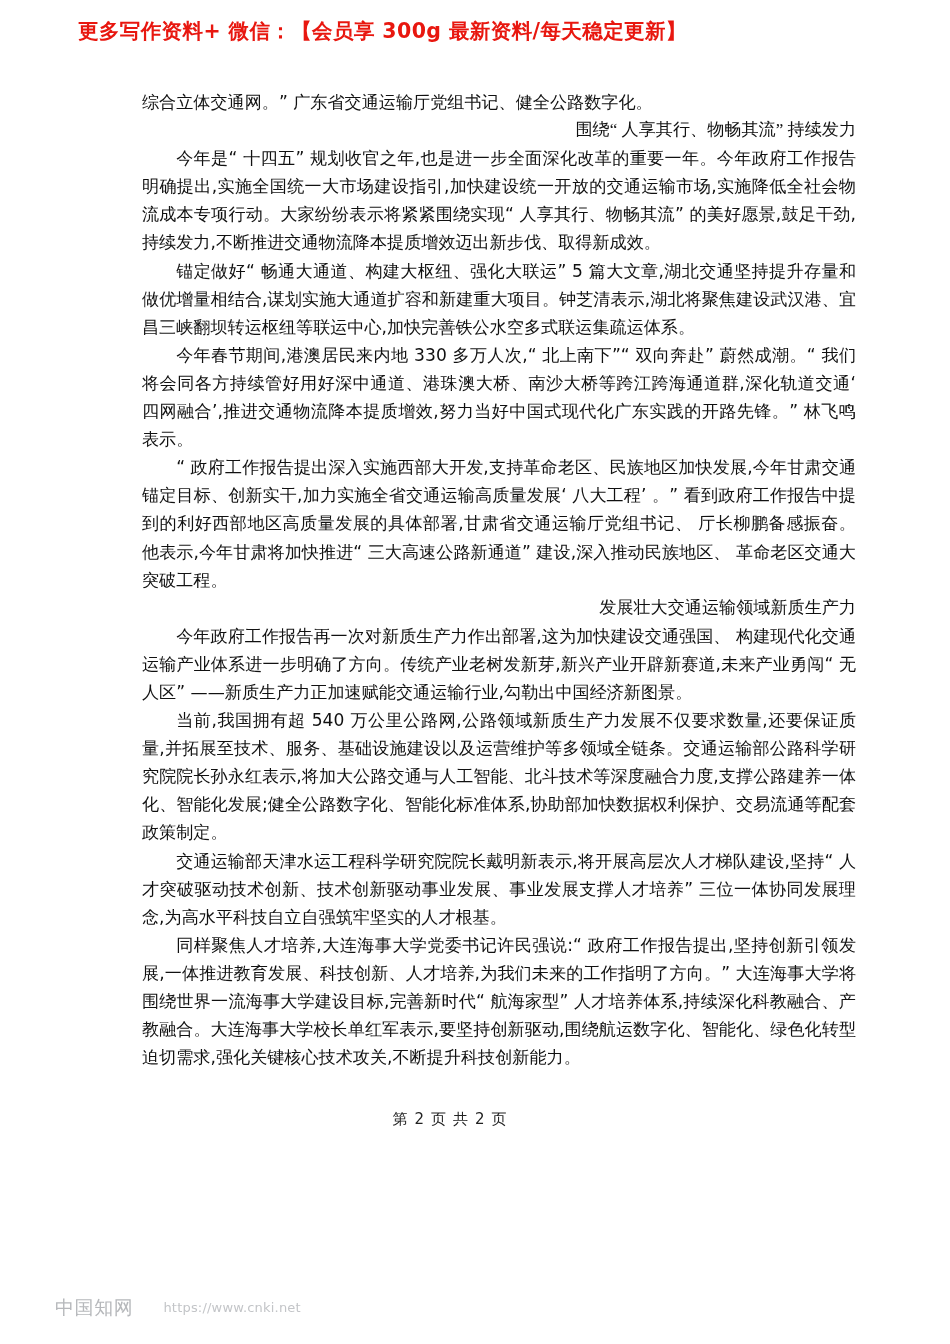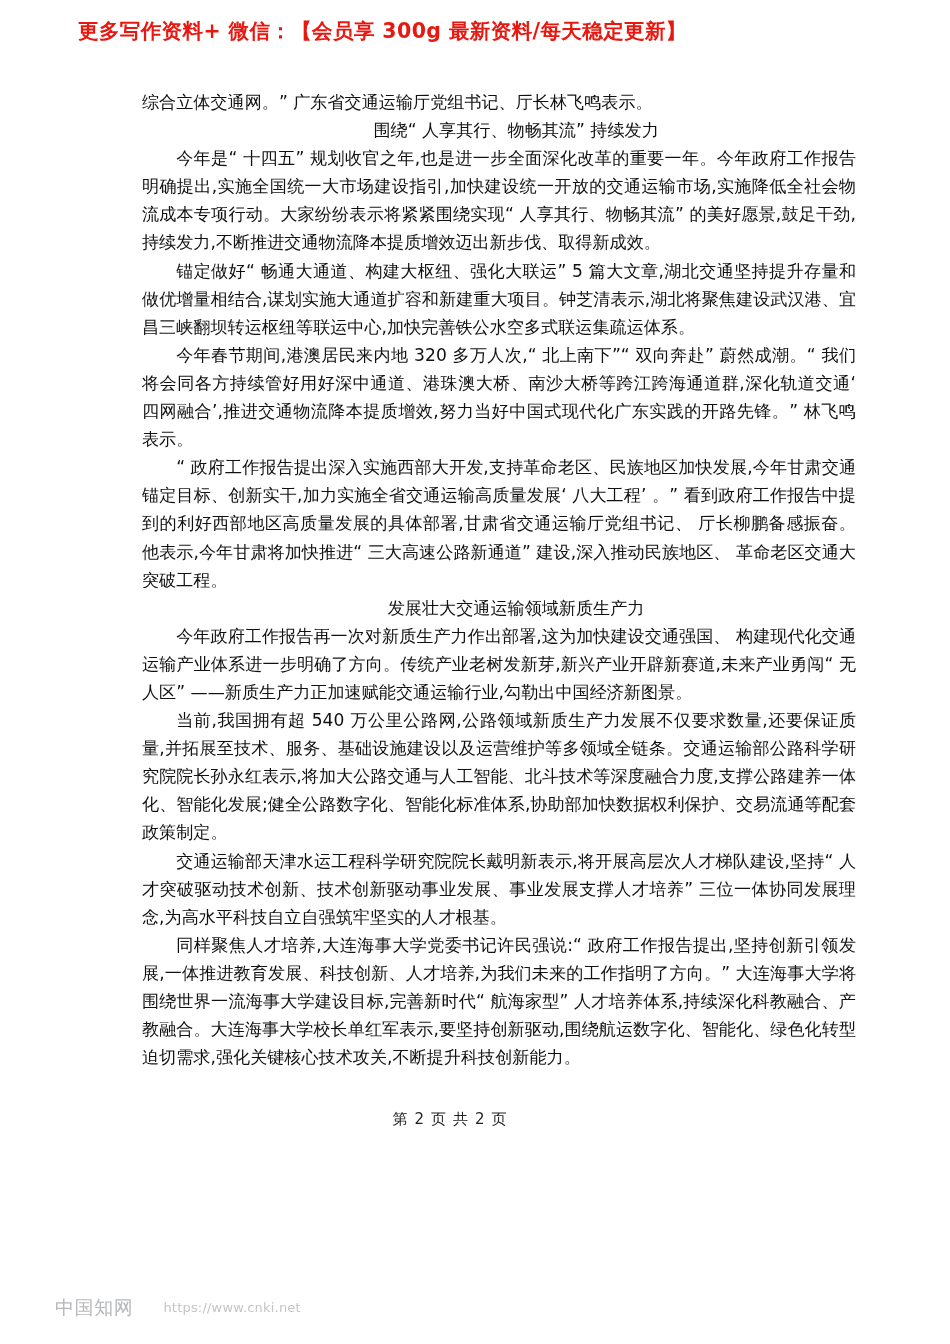--- a/index.html
+++ b/index.html
@@ -64,21 +64,22 @@
     font-weight: 500;
   }
   .para.indent {
     text-indent: 2em;
   }
   .para.cont {
     text-indent: 0;
   }
   .para.heading {
     text-indent: 2em;
-    text-align: center;
+    text-align: right;
+    font-family: Liberation Serif, serif;
   }
 
   
   .page-number {
     position: absolute;
     left: 0;
     top: 1110px;
     width: 950px;
     text-align: center;
     padding-right: 96px;
@@ -117,25 +118,25 @@
 </head>
 <body>
 
 <div class="page">
 
   <div class="promo-header">
     <span class="promo-text">更多写作资料+ 微信：【会员享 300g 最新资料/每天稳定更新】</span>
   </div>
 
   <div class="doc-body" id="doc-body">
-      <p class="para cont">综合立体交通网。” 广东省交通运输厅党组书记、厅长林飞鸣表示。</p>
+      <p class="para cont">综合立体交通网。” 广东省交通运输厅党组书记、健全公路数字化。</p>
       <p class="para heading">围绕“ 人享其行、物畅其流” 持续发力</p>
       <p class="para indent">今年是“ 十四五” 规划收官之年,也是进一步全面深化改革的重要一年。今年政府工作报告明确提出,实施全国统一大市场建设指引,加快建设统一开放的交通运输市场,实施降低全社会物流成本专项行动。大家纷纷表示将紧紧围绕实现“ 人享其行、物畅其流” 的美好愿景,鼓足干劲,持续发力,不断推进交通物流降本提质增效迈出新步伐、取得新成效。</p>
       <p class="para indent">锚定做好“ 畅通大通道、构建大枢纽、强化大联运” 5 篇大文章,湖北交通坚持提升存量和做优增量相结合,谋划实施大通道扩容和新建重大项目。钟芝清表示,湖北将聚焦建设武汉港、宜昌三峡翻坝转运枢纽等联运中心,加快完善铁公水空多式联运集疏运体系。</p>
-      <p class="para indent">今年春节期间,港澳居民来内地 320 多万人次,“ 北上南下”“ 双向奔赴” 蔚然成潮。“ 我们将会同各方持续管好用好深中通道、港珠澳大桥、南沙大桥等跨江跨海通道群,深化轨道交通‘ 四网融合’,推进交通物流降本提质增效,努力当好中国式现代化广东实践的开路先锋。” 林飞鸣表示。</p>
+      <p class="para indent">今年春节期间,港澳居民来内地 330 多万人次,“ 北上南下”“ 双向奔赴” 蔚然成潮。“ 我们将会同各方持续管好用好深中通道、港珠澳大桥、南沙大桥等跨江跨海通道群,深化轨道交通‘ 四网融合’,推进交通物流降本提质增效,努力当好中国式现代化广东实践的开路先锋。” 林飞鸣表示。</p>
       <p class="para indent">“ 政府工作报告提出深入实施西部大开发,支持革命老区、民族地区加快发展,今年甘肃交通锚定目标、创新实干,加力实施全省交通运输高质量发展‘ 八大工程’ 。” 看到政府工作报告中提到的利好西部地区高质量发展的具体部署,甘肃省交通运输厅党组书记、 厅长柳鹏备感振奋。 他表示,今年甘肃将加快推进“ 三大高速公路新通道” 建设,深入推动民族地区、 革命老区交通大突破工程。</p>
       <p class="para heading">发展壮大交通运输领域新质生产力</p>
       <p class="para indent">今年政府工作报告再一次对新质生产力作出部署,这为加快建设交通强国、 构建现代化交通运输产业体系进一步明确了方向。传统产业老树发新芽,新兴产业开辟新赛道,未来产业勇闯“ 无人区” ——新质生产力正加速赋能交通运输行业,勾勒出中国经济新图景。</p>
       <p class="para indent">当前,我国拥有超 540 万公里公路网,公路领域新质生产力发展不仅要求数量,还要保证质量,并拓展至技术、服务、基础设施建设以及运营维护等多领域全链条。交通运输部公路科学研究院院长孙永红表示,将加大公路交通与人工智能、北斗技术等深度融合力度,支撑公路建养一体化、智能化发展;健全公路数字化、智能化标准体系,协助部加快数据权利保护、交易流通等配套政策制定。</p>
       <p class="para indent">交通运输部天津水运工程科学研究院院长戴明新表示,将开展高层次人才梯队建设,坚持“ 人才突破驱动技术创新、技术创新驱动事业发展、事业发展支撑人才培养” 三位一体协同发展理念,为高水平科技自立自强筑牢坚实的人才根基。</p>
       <p class="para indent">同样聚焦人才培养,大连海事大学党委书记许民强说:“ 政府工作报告提出,坚持创新引领发展,一体推进教育发展、科技创新、人才培养,为我们未来的工作指明了方向。” 大连海事大学将围绕世界一流海事大学建设目标,完善新时代“ 航海家型” 人才培养体系,持续深化科教融合、产教融合。大连海事大学校长单红军表示,要坚持创新驱动,围绕航运数字化、智能化、绿色化转型迫切需求,强化关键核心技术攻关,不断提升科技创新能力。</p>
     </div>
 
   <div class="page-number">第 2 页 共 2 页</div>
 

